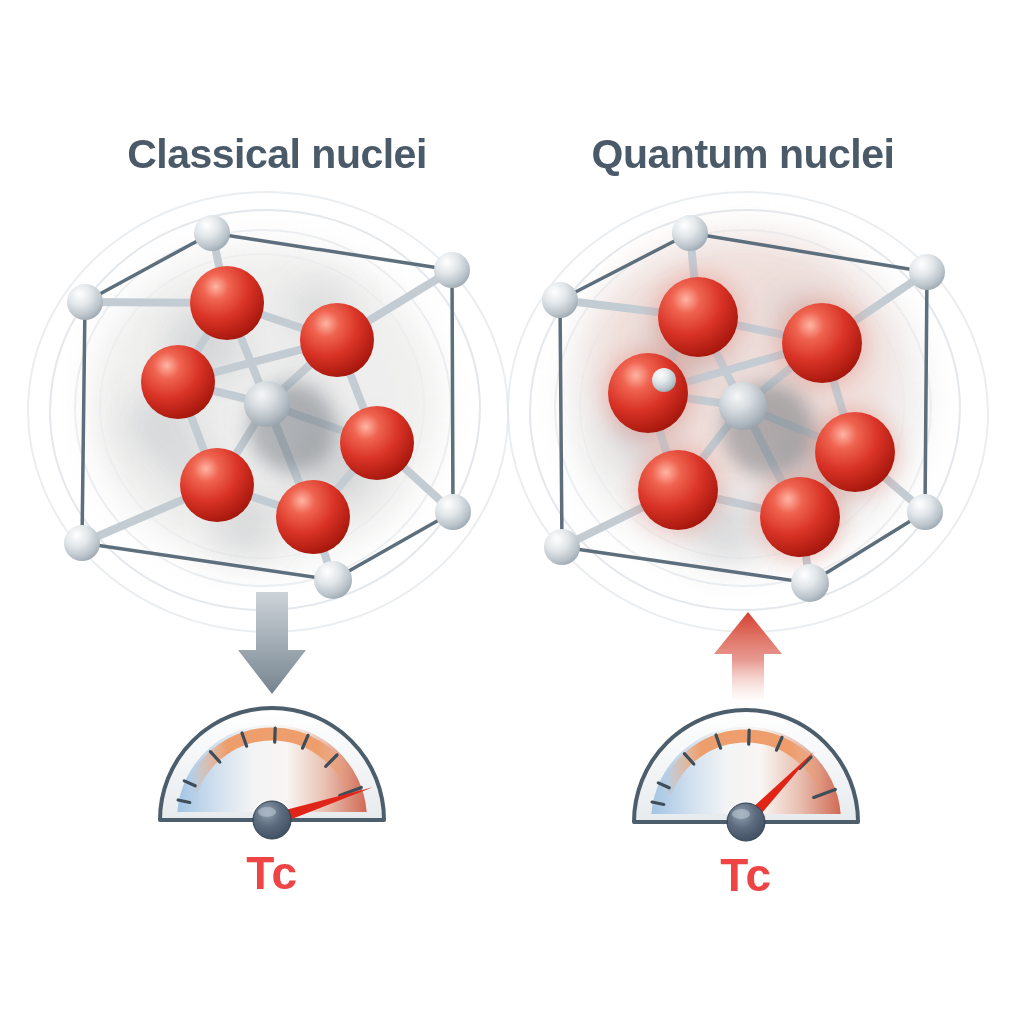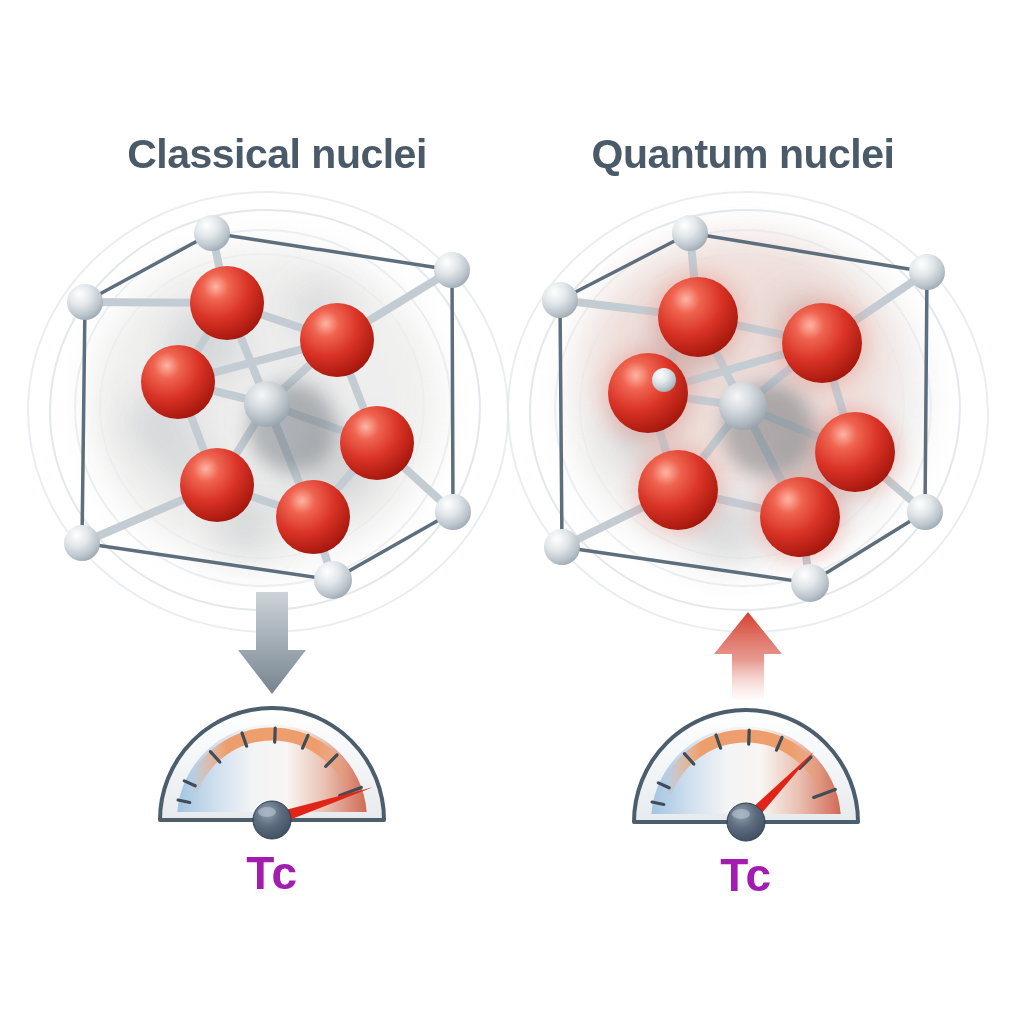--- a/index.html
+++ b/index.html
@@ -9,21 +9,21 @@
   }
   .stage svg{position:absolute;left:0;top:0;}
   .title{
     position:absolute;width:360px;text-align:center;
     font-size:41px;font-weight:bold;letter-spacing:-0.5px;color:#4b5a68;
   }
   #title-left{left:97px;top:131px;}
   #title-right{left:563px;top:131px;}
   .tc-label{
     position:absolute;width:200px;text-align:center;
-    font-size:46px;font-weight:bold;color:#a21caf;letter-spacing:0.5px;
+    font-size:46px;font-weight:bold;color:#ef4444;letter-spacing:0.5px;
   }
   #tc-left{left:172px;top:846px;}
   #tc-right{left:646px;top:848px;}
 </style>
 </head>
 <body>
 
 <div class="stage">
 
 <svg width="1024" height="1024" viewBox="0 0 1024 1024">

